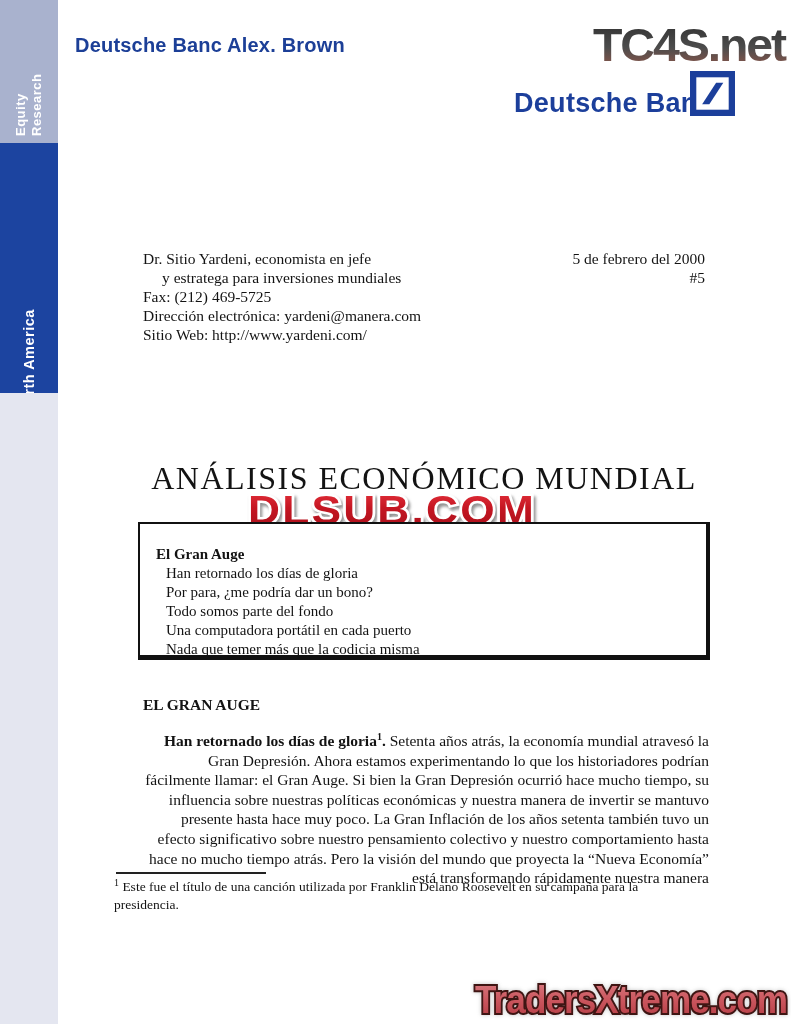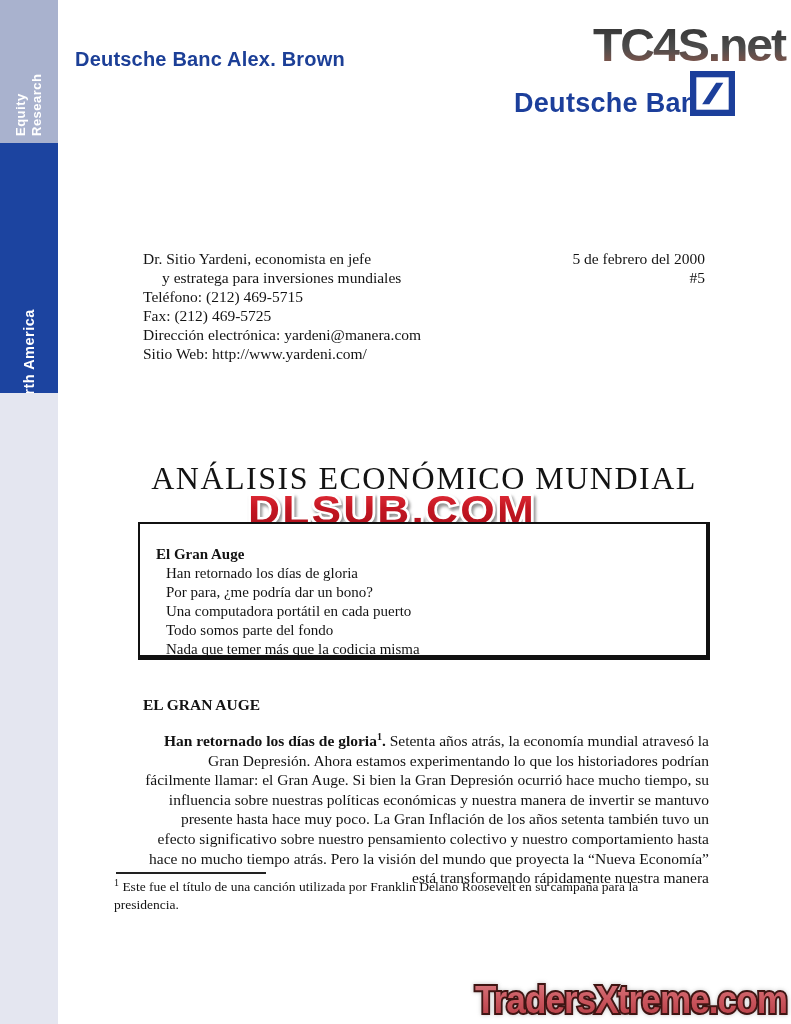--- a/index.html
+++ b/index.html
@@ -14,21 +14,21 @@
   .band-pale   { top:393px; height:631px; background:#e4e6f0; }
   .vlabel { position:absolute; transform:rotate(-90deg); transform-origin:left top;
             font-family:"Liberation Sans", sans-serif; font-weight:bold; color:#ffffff;
             letter-spacing:.5px; }
   .vlabel.eq { left:13px; top:136px; width:92px; font-size:13px; line-height:16px; }
   .vlabel.eq span { display:block; }
   .vlabel.na { left:21px; top:272px; width:118px; font-size:14.5px; white-space:nowrap; }
 
   
   .firm { position:absolute; left:75px; top:34px; font-family:"Liberation Sans", sans-serif;
-          font-weight:bold; font-size:20px; color:#1c3f97; letter-spacing:.2px;margin-top:14px; }
+          font-weight:bold; font-size:20px; color:#1c3f97; letter-spacing:.2px; }
   .tc4s { position:absolute; right:3px; top:18px; }
   .dbword { position:absolute; left:514px; top:88px; font-family:"Liberation Sans", sans-serif;
             font-weight:bold; font-size:27px; color:#1c3f9b; letter-spacing:.3px; }
   .dbmark { position:absolute; left:690px; top:71px; width:45px; height:45px; }
 
   
   .contact { position:absolute; left:143px; top:249px; font-size:15.5px; line-height:19px; }
   .contact .indent { padding-left:19px; }
   .issue { position:absolute; left:555px; top:249px; width:150px; text-align:right;
            font-size:15.5px; line-height:19px; }
@@ -97,21 +97,20 @@
   <div class="dbmark">
     <svg width="45" height="45" viewBox="0 0 100 100">
       <rect x="7" y="7" width="86" height="86" fill="#ffffff" stroke="#1c3f9b" stroke-width="14"></rect>
       <polygon points="27,74 58,26 74,26 43,74" fill="#1c3f9b"></polygon>
     </svg>
   </div>
 
   <div class="contact">
     <div>Dr. Sitio Yardeni, economista en jefe</div>
     <div class="indent">y estratega para inversiones mundiales</div>
-    <div>Teléfono: (212) 469-5715</div>
     <div>Fax: (212) 469-5725</div>
     <div>Dirección electrónica: yardeni@manera.com</div>
     <div>Sitio Web: http://www.yardeni.com/</div>
   </div>
 
   <div class="issue">
     <div>5 de febrero del 2000</div>
     <div>#5</div>
   </div>
 
@@ -127,22 +126,22 @@
         </linearGradient>
       </defs>
       <text x="150" y="41" text-anchor="middle" font-size="40" font-weight="bold" font-family="DejaVu Serif, serif" letter-spacing="2" textLength="288" lengthAdjust="spacingAndGlyphs" fill="url(#dlgrad)" stroke="#ffffff" stroke-width="5" paint-order="stroke" style="filter: drop-shadow(2px 3px 1.5px rgba(110,110,110,.75));">DLSUB.COM</text>
     </svg>
   </div>
 
   <div class="quote-box">
     <div class="qhead">El Gran Auge</div>
     <div class="qline">Han retornado los días de gloria</div>
     <div class="qline">Por para, ¿me podría dar un bono?</div>
+    <div class="qline">Todo somos parte del fondo</div>
     <div class="qline">Una computadora portátil en cada puerto</div>
-    <div class="qline">Todo somos parte del fondo</div>
     <div class="qline">Nada que temer más que la codicia misma</div>
   </div>
 
   <div class="sec-head">EL GRAN AUGE</div>
 
   <div class="body-par"><span class="lead">Han retornado los días de gloria</span><sup class="lead">1</sup><span class="lead">.</span><span> Setenta años atrás, la economía mundial atravesó la Gran Depresión. Ahora estamos experimentando lo que los historiadores podrían fácilmente llamar: el Gran Auge. Si bien la Gran Depresión ocurrió hace mucho tiempo, su influencia sobre nuestras políticas económicas y nuestra manera de invertir se mantuvo presente hasta hace muy poco. La Gran Inflación de los años setenta también tuvo un efecto significativo sobre nuestro pensamiento colectivo y nuestro comportamiento hasta hace no mucho tiempo atrás. Pero la visión del mundo que proyecta la “Nueva Economía” está transformando rápidamente nuestra manera</span></div>
 
   <div class="foot-rule"></div>
   <div class="footnote"><sup>1</sup><span> Este fue el título de una canción utilizada por Franklin Delano Roosevelt en su campaña para la presidencia.</span></div>
 

